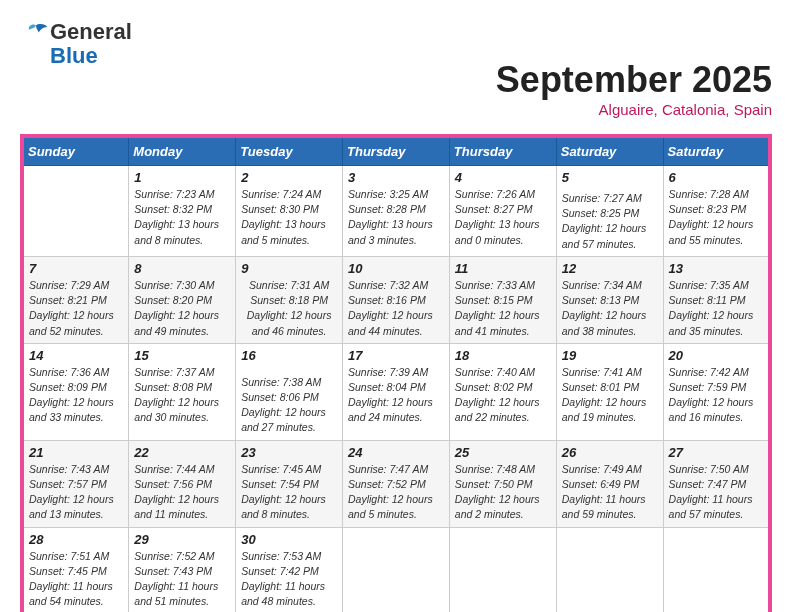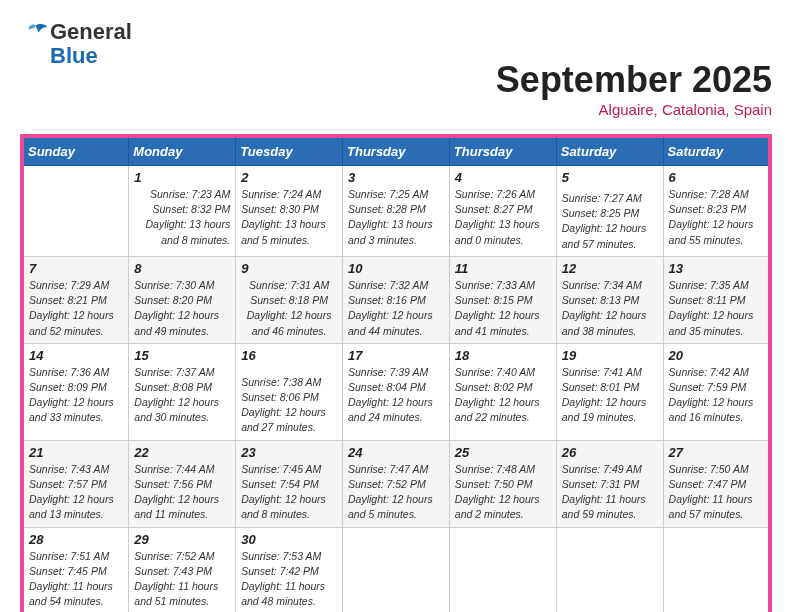--- a/index.html
+++ b/index.html
@@ -114,35 +114,35 @@
         <th>Thursday</th>
         <th>Saturday</th>
         <th>Saturday</th>
       </tr>
   </thead>
   <tbody id="calendar-body">
   <tr>
         <td class="empty-cell"></td>
         <td>
           <span class="day-num">1</span>
-          <div class="day-info" style="white-space: pre-line; text-align: right;">Sunrise: 7:23 AM
+          <div class="day-info" style="white-space: pre-line;">Sunrise: 7:23 AM
 Sunset: 8:32 PM
 Daylight: 13 hours
 and 8 minutes.</div>
         </td>
         <td>
           <span class="day-num">2</span>
           <div class="day-info" style="white-space: pre-line;">Sunrise: 7:24 AM
 Sunset: 8:30 PM
 Daylight: 13 hours
 and 5 minutes.</div>
         </td>
         <td>
           <span class="day-num">3</span>
-          <div class="day-info" style="white-space: pre-line;">Sunrise: 7:25 AM
+          <div class="day-info" style="white-space: pre-line;">Sunrise: 3:25 AM
 Sunset: 8:28 PM
 Daylight: 13 hours
 and 3 minutes.</div>
         </td>
         <td>
           <span class="day-num">4</span>
           <div class="day-info" style="white-space: pre-line;">Sunrise: 7:26 AM
 Sunset: 8:27 PM
 Daylight: 13 hours
 and 0 minutes.</div>
@@ -296,21 +296,21 @@
         <td>
           <span class="day-num">25</span>
           <div class="day-info" style="white-space: pre-line;">Sunrise: 7:48 AM
 Sunset: 7:50 PM
 Daylight: 12 hours
 and 2 minutes.</div>
         </td>
         <td>
           <span class="day-num">26</span>
           <div class="day-info" style="white-space: pre-line;">Sunrise: 7:49 AM
-Sunset: 7:31 PM
+Sunset: 6:49 PM
 Daylight: 11 hours
 and 59 minutes.</div>
         </td>
         <td>
           <span class="day-num">27</span>
           <div class="day-info" style="white-space: pre-line;">Sunrise: 7:50 AM
 Sunset: 7:47 PM
 Daylight: 11 hours
 and 57 minutes.</div>
         </td>

